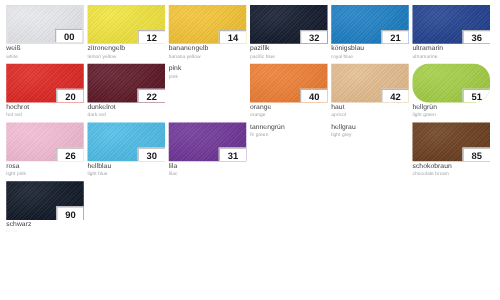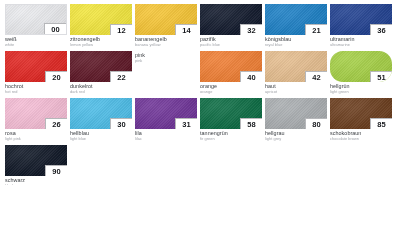--- a/index.html
+++ b/index.html
@@ -224,32 +224,26 @@
       <div class="swatch">
         <div class="chip" style="background-color: rgb(110, 51, 151);">
           <div class="badge">31</div>
         </div>
         <div class="labels">
           <div class="name-de">lila</div>
           <div class="name-en">lilac</div>
         </div>
       </div>
       <div class="swatch">
-        <div class="chip" style="background-color: rgb(10, 107, 66);">
-          <div class="badge">58</div>
-        </div>
         <div class="labels">
           <div class="name-de">tannengrün</div>
           <div class="name-en">fir green</div>
         </div>
       </div>
       <div class="swatch">
-        <div class="chip" style="background-color: rgb(169, 173, 176);">
-          <div class="badge">80</div>
-        </div>
         <div class="labels">
           <div class="name-de">hellgrau</div>
           <div class="name-en">light grey</div>
         </div>
       </div>
       <div class="swatch">
         <div class="chip" style="background-color: rgb(106, 60, 28);">
           <div class="badge">85</div>
         </div>
         <div class="labels">

